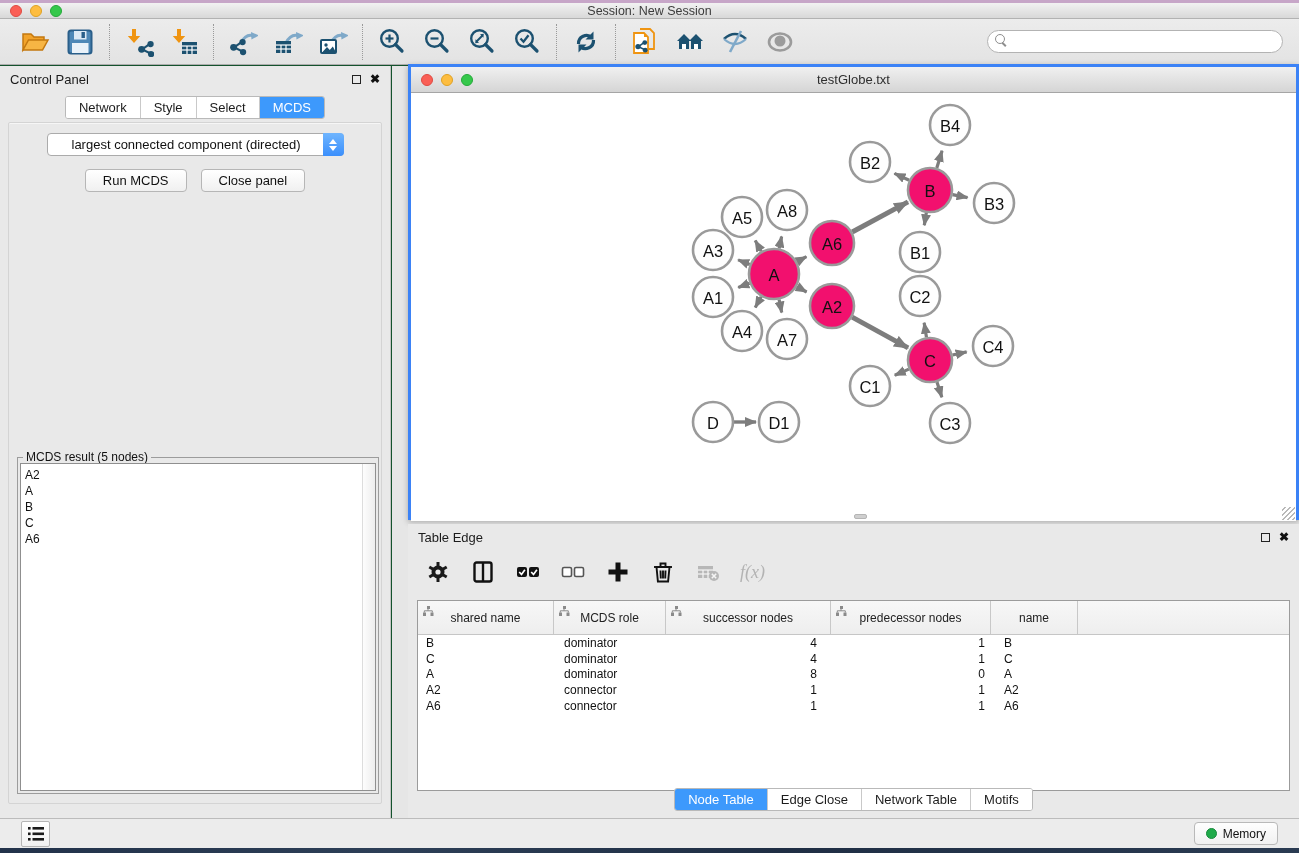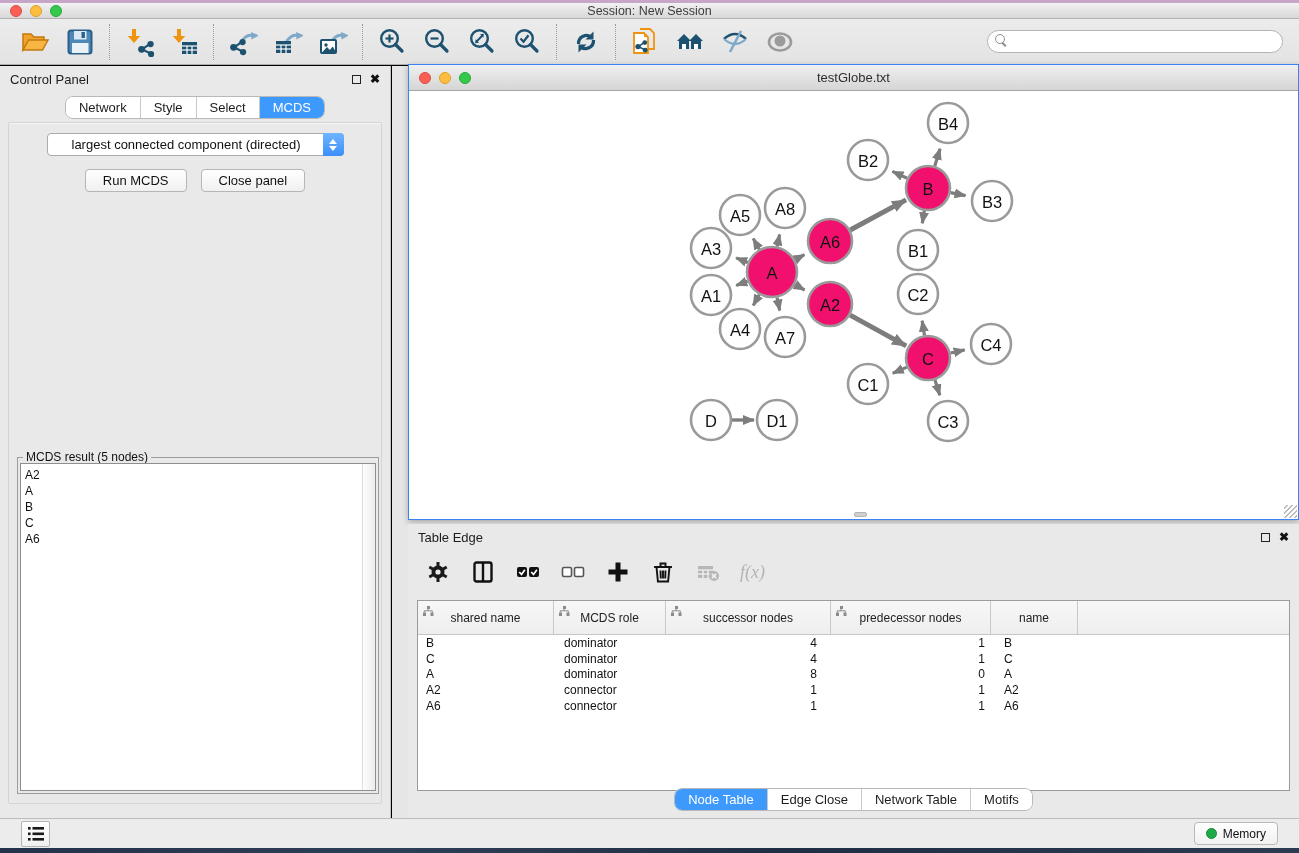--- a/index.html
+++ b/index.html
@@ -1,18 +1,18 @@
 <!DOCTYPE html>
 <html><head>
 <meta charset="utf-8">
 <style>
   * { margin:0; padding:0; box-sizing:border-box; }
   html,body { width:1299px; height:853px; overflow:hidden; }
   body { font-family:"Liberation Sans", sans-serif; color:#1a1a1a; background:#e9e9e9; }
-  .app { position:relative; width:1299px; height:853px; background:#000000;text-decoration:underline; }
+  .app { position:relative; width:1299px; height:853px; background:#14532d;text-decoration:underline; }
 
   
   .desktop-top { position:absolute; top:0; left:0; right:0; height:3px; background:#c7a6c8; }
   .desktop-bottom { position:absolute; bottom:0; left:0; right:0; height:5px;
       background:linear-gradient(90deg,#22324a,#2d3f57 30%,#1f2e44 60%,#2a3b52); }
 
   
   .titlebar { position:absolute; top:3px; left:0; right:0; height:16px;
       background:linear-gradient(#f2f2f2,#d8d8d8); border-bottom:1px solid #b2b2b2;
       display:flex; align-items:center; }
@@ -44,21 +44,21 @@
   .main { position:absolute; top:66px; left:0; right:0; bottom:35px; }
 
   
   .control-panel { position:absolute; left:0; top:0; bottom:0; width:391px;
       background:#e9e9e9; border-right:1px solid #c4c4c4; }
   .panel-header { height:26px; display:flex; align-items:center; padding:0 10px; font-size:13px; color:#1c1c1c; }
   .win-btns { margin-left:auto; display:flex; align-items:center; gap:9px; }
   .float-btn { width:9px; height:9px; border:1.5px solid #222; display:inline-block; }
   .close-btn { font-size:12px; font-weight:bold; color:#111; line-height:10px; }
   .cp-tabs { display:flex; justify-content:center; margin-top:4px; }
-  .seg { display:flex; background:#fff; border:1px solid #b9b9b9; border-radius:8px; overflow:hidden; }
+  .seg { display:flex; background:#fff; border:1px solid #b9b9b9; border-radius:3px; overflow:hidden; }
   .seg-tab { padding:3px 13px; font-size:13px; color:#1c1c1c; border-left:1px solid #c9c9c9; background:#fff; cursor:default; white-space:nowrap; }
   .seg-tab:first-child { border-left:none; }
   .seg-tab.selected { background:#3d99fc; color:#fff; }
   .cp-content { position:absolute; left:8px; right:8px; top:56px; bottom:14px;
       background:#e9e9e9; border:1px solid #d4d4d4; border-radius:2px;
       box-shadow:inset 0 1px 0 #f6f6f6; }
   .opt-label { text-align:center; margin-top:15px; font-size:13px; color:#151515; }
   .opt-select { position:relative; width:297px; height:23px; margin:10px auto 0;
       background:#fff; border:1px solid #ababab; border-radius:4px; font-size:13px;
       line-height:21px; padding-left:24px; color:#111; cursor:default; }
@@ -76,21 +76,21 @@
   .result-list { position:absolute; left:2px; right:2px; top:5px; bottom:2px;
       background:#fff; border:1px solid #8f8f8f; overflow:hidden; }
   .result-items { padding:3px 0 0 4px; font-size:12px; line-height:16px; color:#111; }
   .result-scroll { position:absolute; top:0; bottom:0; right:0; width:13px;
       background:linear-gradient(90deg,#fdfdfd,#ededed); border-left:1px solid #ddd; }
 
   
   .right-region { position:absolute; left:392px; right:0; top:0; bottom:0; background:#e6e6e6; }
 
   .network-frame { position:absolute; left:16px; top:-2px; right:0; height:456px;
-      background:#fff; border:1px solid #3b82f6; box-shadow:0 2px 6px rgba(0,0,0,.28); }
+      background:#fff; border:3px solid #3b82f6; box-shadow:0 2px 6px rgba(0,0,0,.28); }
   .nf-titlebar { position:relative; height:26px; background:linear-gradient(#f0f0f0,#d5d5d5);
       border-bottom:1px solid #a5a5a5; display:flex; align-items:center; }
   .nf-title { position:absolute; left:0; right:0; text-align:center; font-size:13px; color:#2e2e2e; }
   .nf-canvas { position:relative; width:100%; height:428px; background:#fff; overflow:hidden; }
   .nf-canvas svg.graph { position:absolute; left:0; top:0; }
   .nf-hscroll-thumb { position:absolute; bottom:2px; left:50%; width:13px; height:5px;
       background:#cfcfcf; border:1px solid #b5b5b5; border-radius:2px; }
   .resize-grip { position:absolute; right:1px; bottom:1px; width:13px; height:13px;
       background:repeating-linear-gradient(135deg,#fff 0 2px,#b9b9b9 2px 3.5px); }
 

